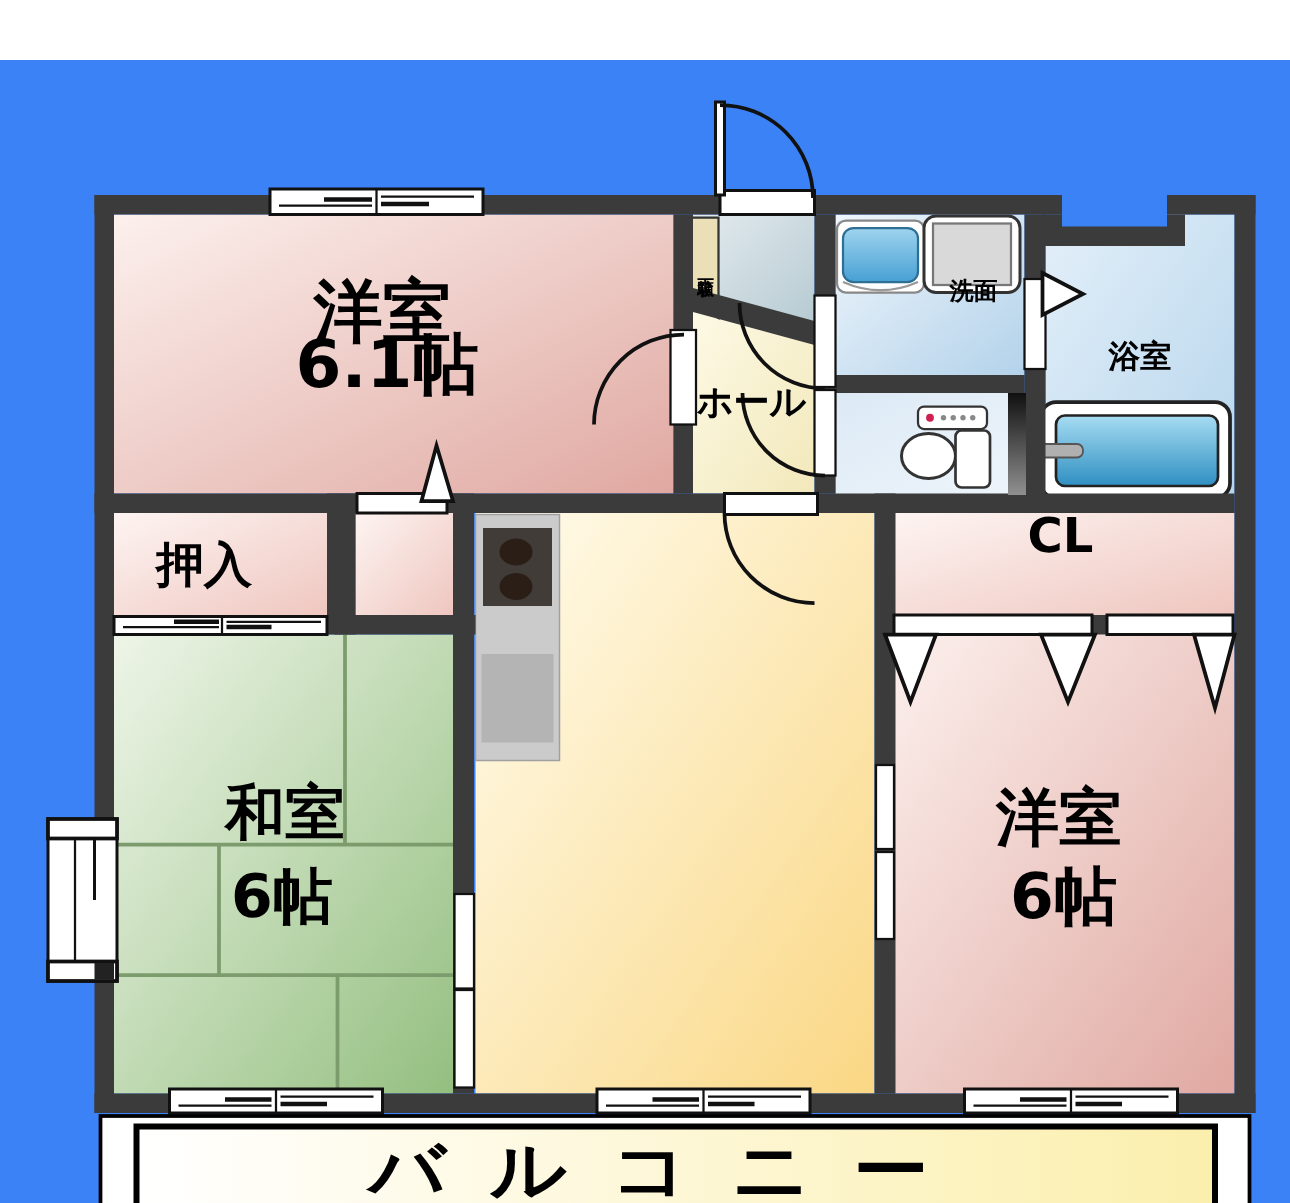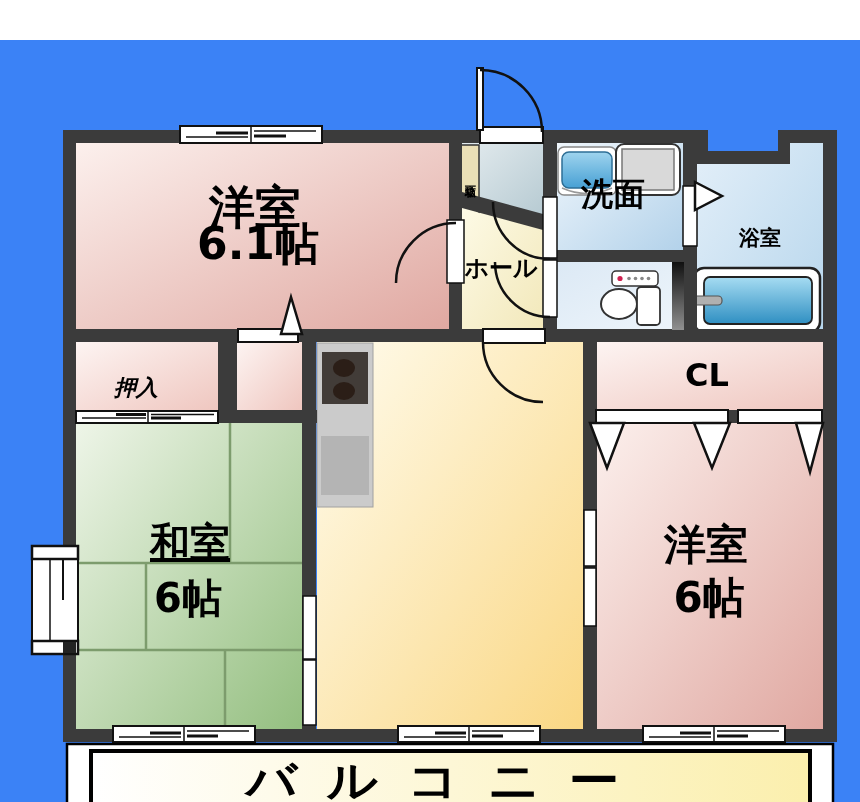--- a/index.html
+++ b/index.html
@@ -259,32 +259,32 @@
 
   <g>
     <rect x="67" y="704" width="766" height="72" fill="#ffffff" stroke="#000" stroke-width="2.5"></rect>
     <rect x="91" y="711" width="719" height="58" fill="url(#gBalcony)" stroke="#000" stroke-width="4"></rect>
   </g>
 </svg>
 
 <div class="lbl" style="left:255px;top:167px;font-size:46px;">洋室</div>
 <div class="lbl" style="left:258px;top:204px;font-size:44px;">6.1帖</div>
 
-<div class="lbl" style="left:136px;top:348px;font-size:22px;font-style:italic;">押入</div>
-
-<div class="lbl" style="left:190px;top:502px;font-size:40px;text-decoration:underline;">和室</div>
+<div class="lbl" style="left:136px;top:336px;font-size:32px;">押入</div>
+
+<div class="lbl" style="left:190px;top:502px;font-size:40px;">和室</div>
 <div class="lbl" style="left:188px;top:558px;font-size:40px;">6帖</div>
 
 
 <div class="lbl" style="left:706px;top:505px;font-size:42px;">洋室</div>
 <div class="lbl" style="left:709px;top:558px;font-size:42px;">6帖</div>
 
-<div class="lbl" style="left:707px;top:335px;font-size:32px;">CL</div>
-
-<div class="lbl" style="left:613px;top:154px;font-size:32px;">洗面</div>
+<div class="lbl" style="left:707px;top:317px;font-size:32px;">CL</div>
+
+<div class="lbl" style="left:649px;top:154px;font-size:16px;">洗面</div>
 <div class="lbl" style="left:760px;top:198px;font-size:21px;">浴室</div>
 <div class="lbl" style="left:501px;top:228px;font-size:24px;">ホール</div>
 
 <div class="lbl vert" style="left:470px;top:138px;font-size:11px;">下駄箱</div>
 
 <div class="lbl wide" style="left:447px;top:740px;font-size:45px;">バルコニー</div>
 
 </div>
 
 </body></html>

